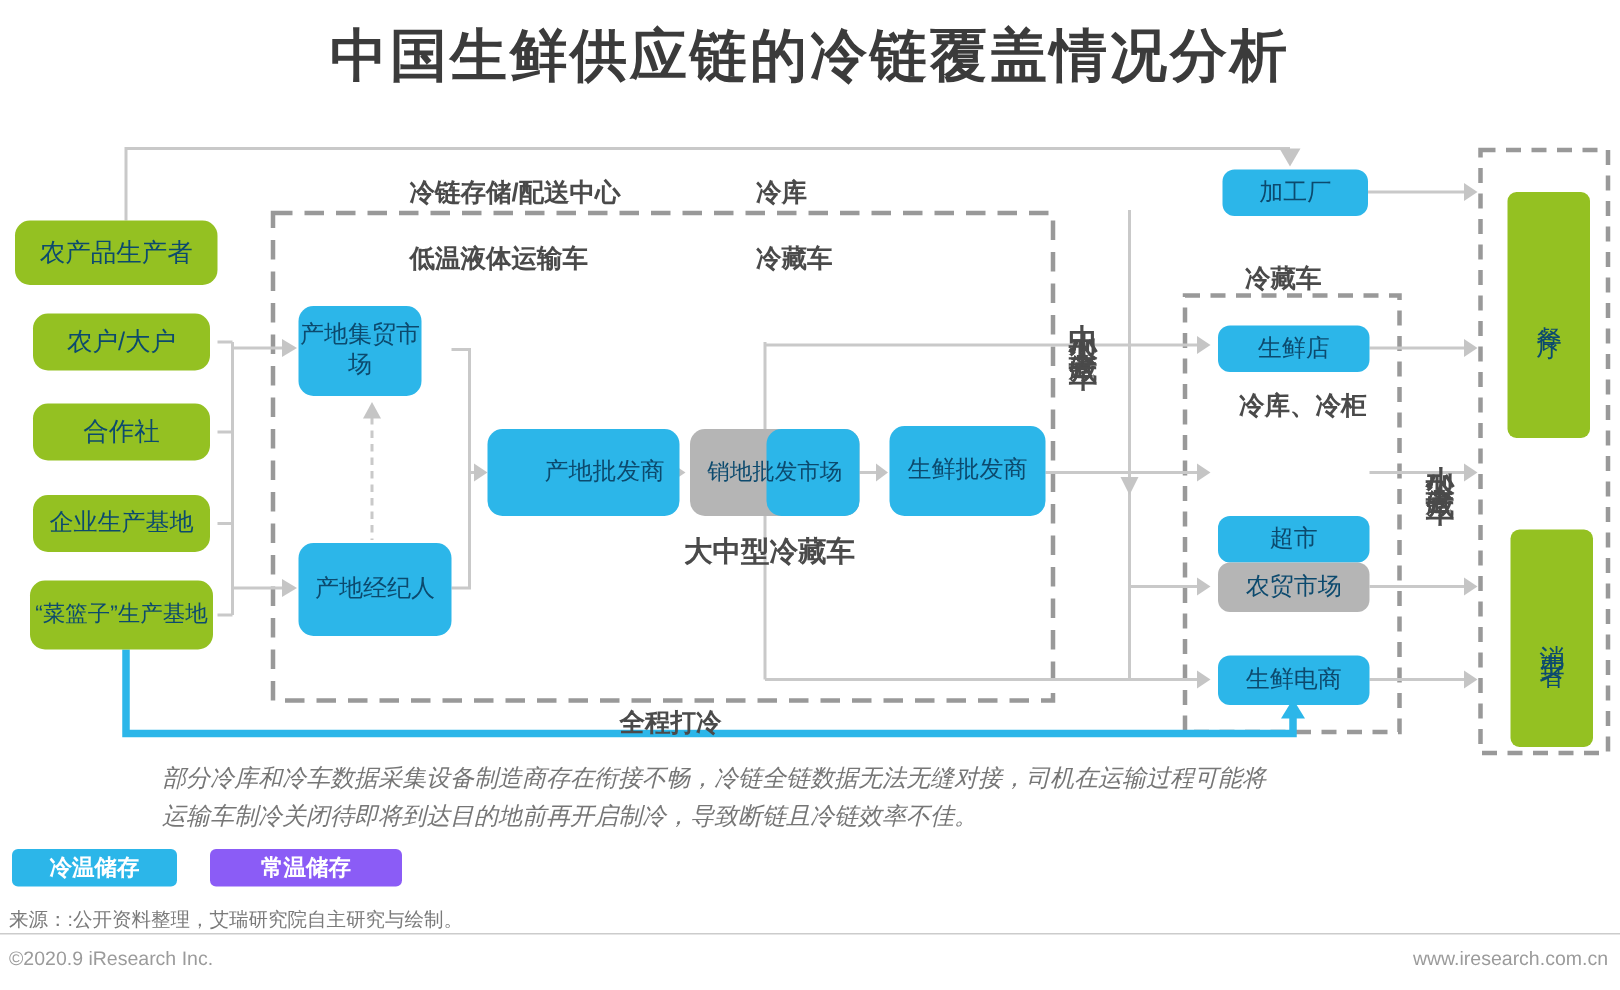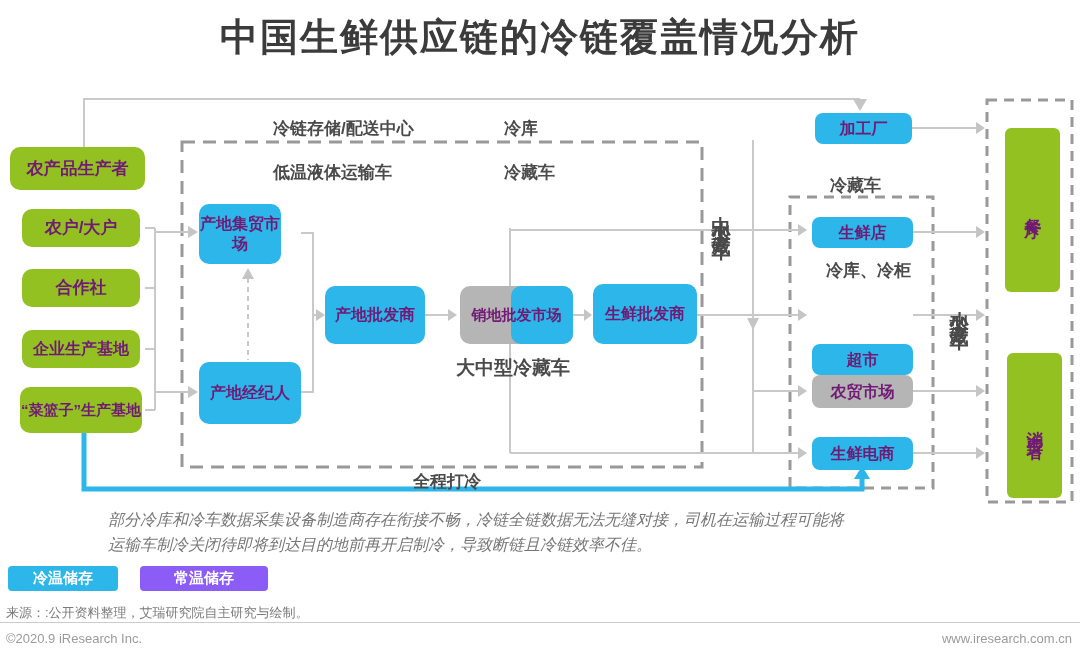--- a/index.html
+++ b/index.html
@@ -3,21 +3,21 @@
 <meta charset="utf-8">
 <style>
   html,body{margin:0;padding:0;background:#ffffff;}
   body{width:1080px;height:660px;position:relative;overflow:hidden;
        font-family:"Liberation Sans","DejaVu Sans",sans-serif;}
   .abs{position:absolute;}
   .title{left:0;top:12px;width:1080px;text-align:center;font-size:38px;font-weight:bold;
          color:#3b3b3b;letter-spacing:2px;}
   svg.layer{left:0;top:0;z-index:1;}
   .box{position:absolute;z-index:2;display:flex;align-items:center;justify-content:center;
-       text-align:center;color:#701a75;font-weight:bold;border-radius:10px;line-height:1.25;}
+       text-align:center;color:#0c4a6e;font-weight:normal;border-radius:10px;line-height:1.25;}
   .green{background:#94c122;font-size:16px;}
   .blue{background:#2cb6e9;font-size:16px;}
   .grayb{background:#b5b5b5;font-size:16px;}
   .small{border-radius:8px;font-size:16px;}
   .vbox{writing-mode:vertical-rl;letter-spacing:6px;font-size:17px;border-radius:6px;}
   .lbl{position:absolute;z-index:3;color:#4a4a4a;font-weight:bold;font-size:17px;white-space:nowrap;}
   .vlbl{position:absolute;z-index:3;color:#4a4a4a;font-weight:bold;font-size:19px;
         writing-mode:vertical-rl;letter-spacing:5px;white-space:nowrap;}
   .overlayblue{position:absolute;right:0;top:0;height:100%;width:55%;background:#2cb6e9;
         border-radius:10px;z-index:1;}
@@ -110,21 +110,21 @@
 <div class="box green" style="left:20px;top:387px;width:122px;height:46px;font-size:15px;">
   <span>“菜篮子”生产基地</span>
   </div>
 
 <div class="box blue" style="left:199px;top:204px;width:82px;height:60px;">
   <span>产地集贸市场</span>
   </div>
 <div class="box blue" style="left:199px;top:362px;width:102px;height:62px;">
   <span>产地经纪人</span>
   </div>
-<div class="box blue" style="left:325px;top:286px;width:100px;height:58px;">
+<div class="box blue" style="left:325px;top:286px;width:100px;height:58px;padding-left:28px;">
   <span>产地批发商</span>
   </div>
 <div class="box grayb" style="left:460px;top:286px;width:113px;height:58px;font-size:15px;">
   <div class="overlayblue"></div>
   <span class="boxtext">销地批发市场</span>
   </div>
 <div class="box blue" style="left:593px;top:284px;width:104px;height:60px;">
   <span>生鲜批发商</span>
   </div>
 <div class="box blue small" style="left:815px;top:113px;width:97px;height:31px;">

